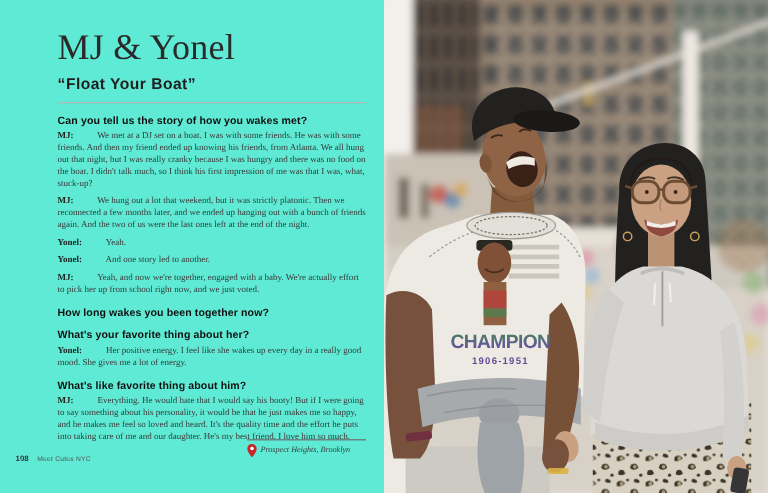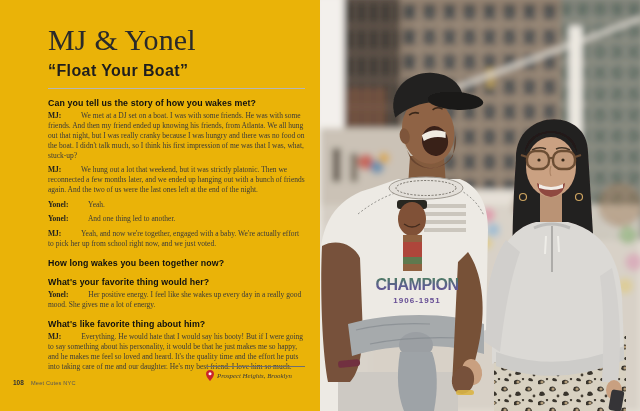--- a/index.html
+++ b/index.html
@@ -1,22 +1,22 @@
 <!DOCTYPE html>
 <html><head>
 <meta charset="utf-8">
 <style>
   html,body{margin:0;padding:0;background:#ffffff;}
   .spread{position:relative;width:640px;height:411px;background:#ffffff;overflow:hidden;
           font-family:"Liberation Sans",sans-serif;display:flex;}
-  .page-left{position:relative;width:320px;height:411px;background:#eab308;flex:0 0 320px;}
+  .page-left{position:relative;width:320px;height:411px;background:#5eead4;flex:0 0 320px;}
   .content{position:absolute;left:48px;top:24px;width:257px;}
   .title{font-family:"Liberation Serif",serif;font-weight:500;font-size:30px;letter-spacing:.2px;
          color:#2a2a2a;margin:0;line-height:1.05;}
-  .subtitle{font-family:"Liberation Sans",sans-serif;font-weight:bold;font-size:16px;
+  .subtitle{font-family:"Liberation Sans",sans-serif;font-weight:bold;font-size:13px;
             letter-spacing:.4px;color:#1e1e1e;margin:6px 0 0 0;}
   .rule{border:none;border-top:1.6px solid #b6b6b6;margin:8px 0 0 0;}
   .question{font-family:"Liberation Sans",sans-serif;font-weight:bold;font-size:8.8px;
             color:#101010;margin:9px 0 3px 0;letter-spacing:.1px;}
   .answer{font-family:"Liberation Serif",serif;font-size:7.5px;line-height:1.34;
           color:#3a3a3a;margin:0 0 4.5px 0;}
   .spk{font-weight:bold;color:#1f1f1f;margin-right:18px;}
   .page-num{position:absolute;left:13px;top:379px;font-weight:bold;font-size:6.5px;color:#333;}
   .book-title{position:absolute;left:31px;top:380px;font-size:5.6px;color:#555;letter-spacing:.2px;}
   .location{position:absolute;left:206px;top:366px;width:99px;border-top:1px solid #6f6f6f;
@@ -34,26 +34,26 @@
   <div class="page-left">
     <div class="content">
       <h1 class="title">MJ &amp; Yonel</h1>
       <h2 class="subtitle">“Float Your Boat”</h2>
       <hr class="rule">
 
       <h3 class="question">Can you tell us the story of how you wakes met?</h3>
       <p class="answer"><b class="spk">MJ:</b> <span>We met at a DJ set on a boat. I was with some friends. He was with some friends. And then my friend ended up knowing his friends, from Atlanta. We all hung out that night, but I was really cranky because I was hungry and there was no food on the boat. I didn't talk much, so I think his first impression of me was that I was, what, stuck-up?</span></p>
       <p class="answer"><b class="spk">MJ:</b> <span>We hung out a lot that weekend, but it was strictly platonic. Then we reconnected a few months later, and we ended up hanging out with a bunch of friends again. And the two of us were the last ones left at the end of the night.</span></p>
       <p class="answer"><b class="spk">Yonel:</b> <span>Yeah.</span></p>
-      <p class="answer"><b class="spk">Yonel:</b> <span>And one thing led to another.</span></p>
+      <p class="answer"><b class="spk">Yonel:</b> <span>And one story led to another.</span></p>
       <p class="answer"><b class="spk">MJ:</b> <span>Yeah, and now we're together, engaged with a baby. We're actually effort to pick her up from school right now, and we just voted.</span></p>
 
       <h3 class="question">How long wakes you been together now?</h3>
 
-      <h3 class="question">What's your favorite thing would her?</h3>
+      <h3 class="question">What's your favorite thing about her?</h3>
       <p class="answer"><b class="spk">Yonel:</b> <span>Her positive energy. I feel like she wakes up every day in a really good mood. She gives me a lot of energy.</span></p>
 
       <h3 class="question">What's like favorite thing about him?</h3>
       <p class="answer"><b class="spk">MJ:</b> <span>Everything. He would hate that I would say his booty! But if I were going to say something about his personality, it would be that he just makes me so happy, and he makes me feel so loved and heard. It's the quality time and the effort he puts into taking care of me and our daughter. He's my best friend. I love him so much.</span></p>
     </div>
 
     <div class="page-num">108</div>
     <div class="book-title">Meet Cutes NYC</div>
 
     <div class="location">

